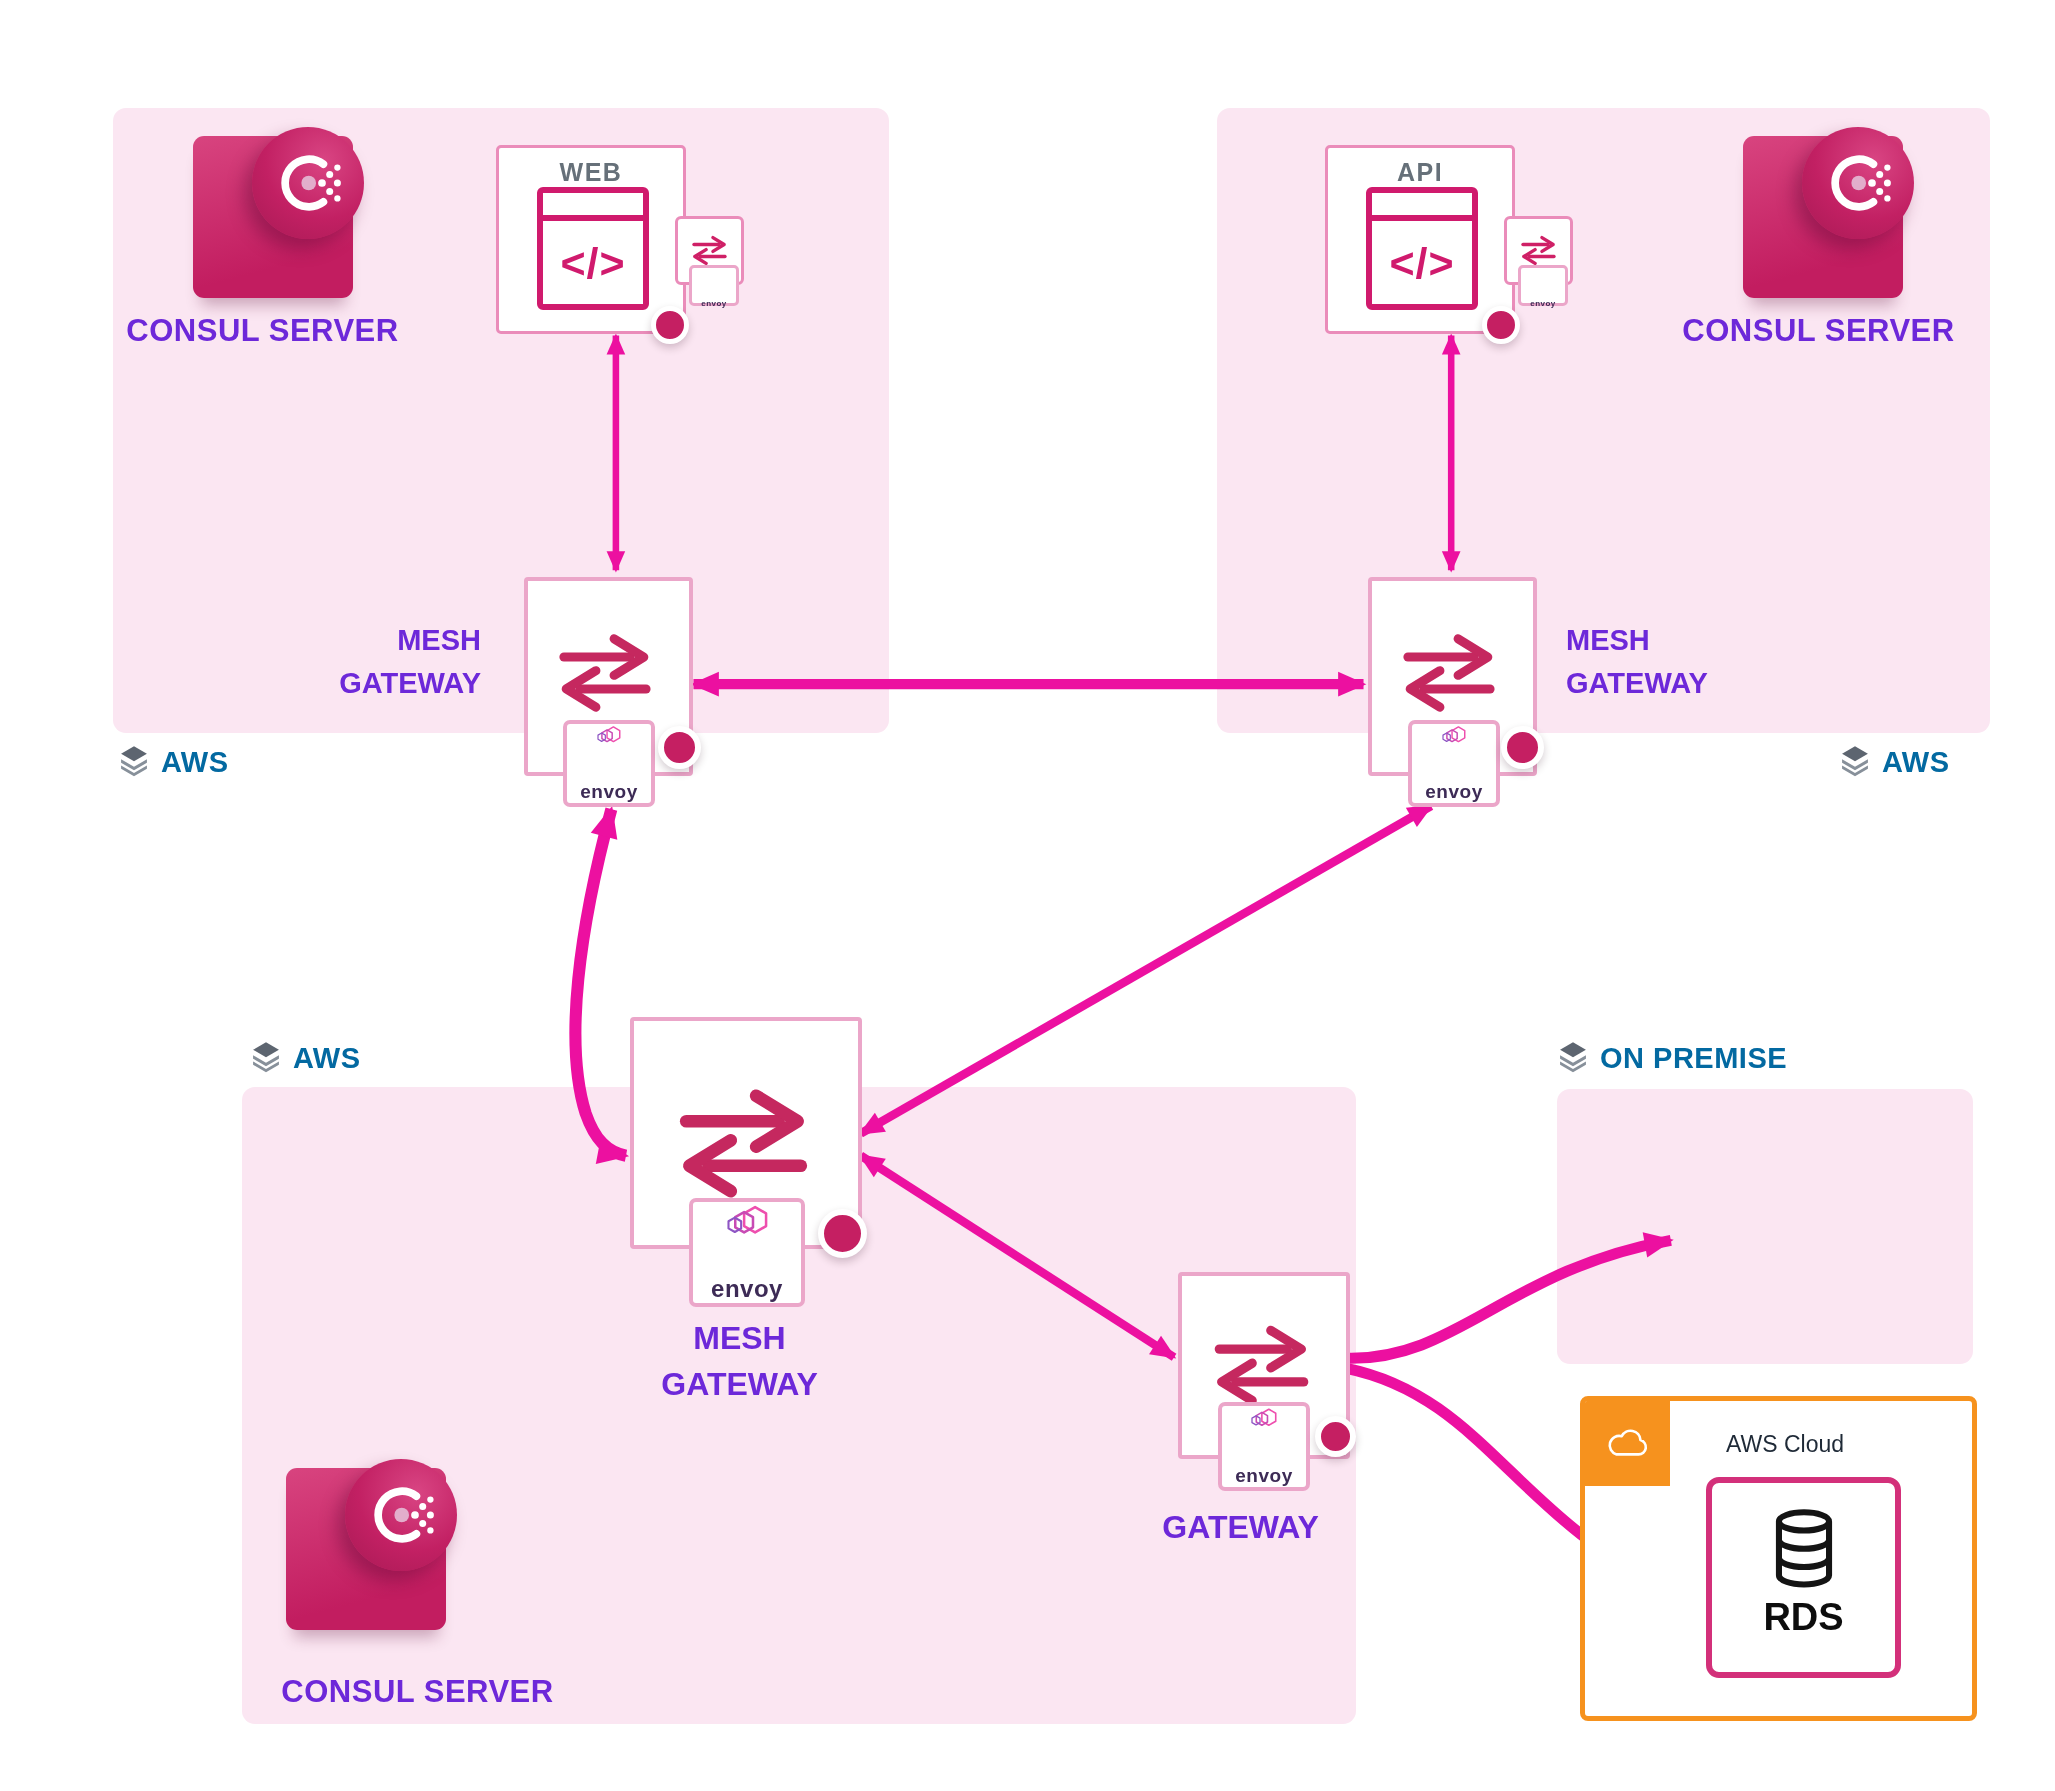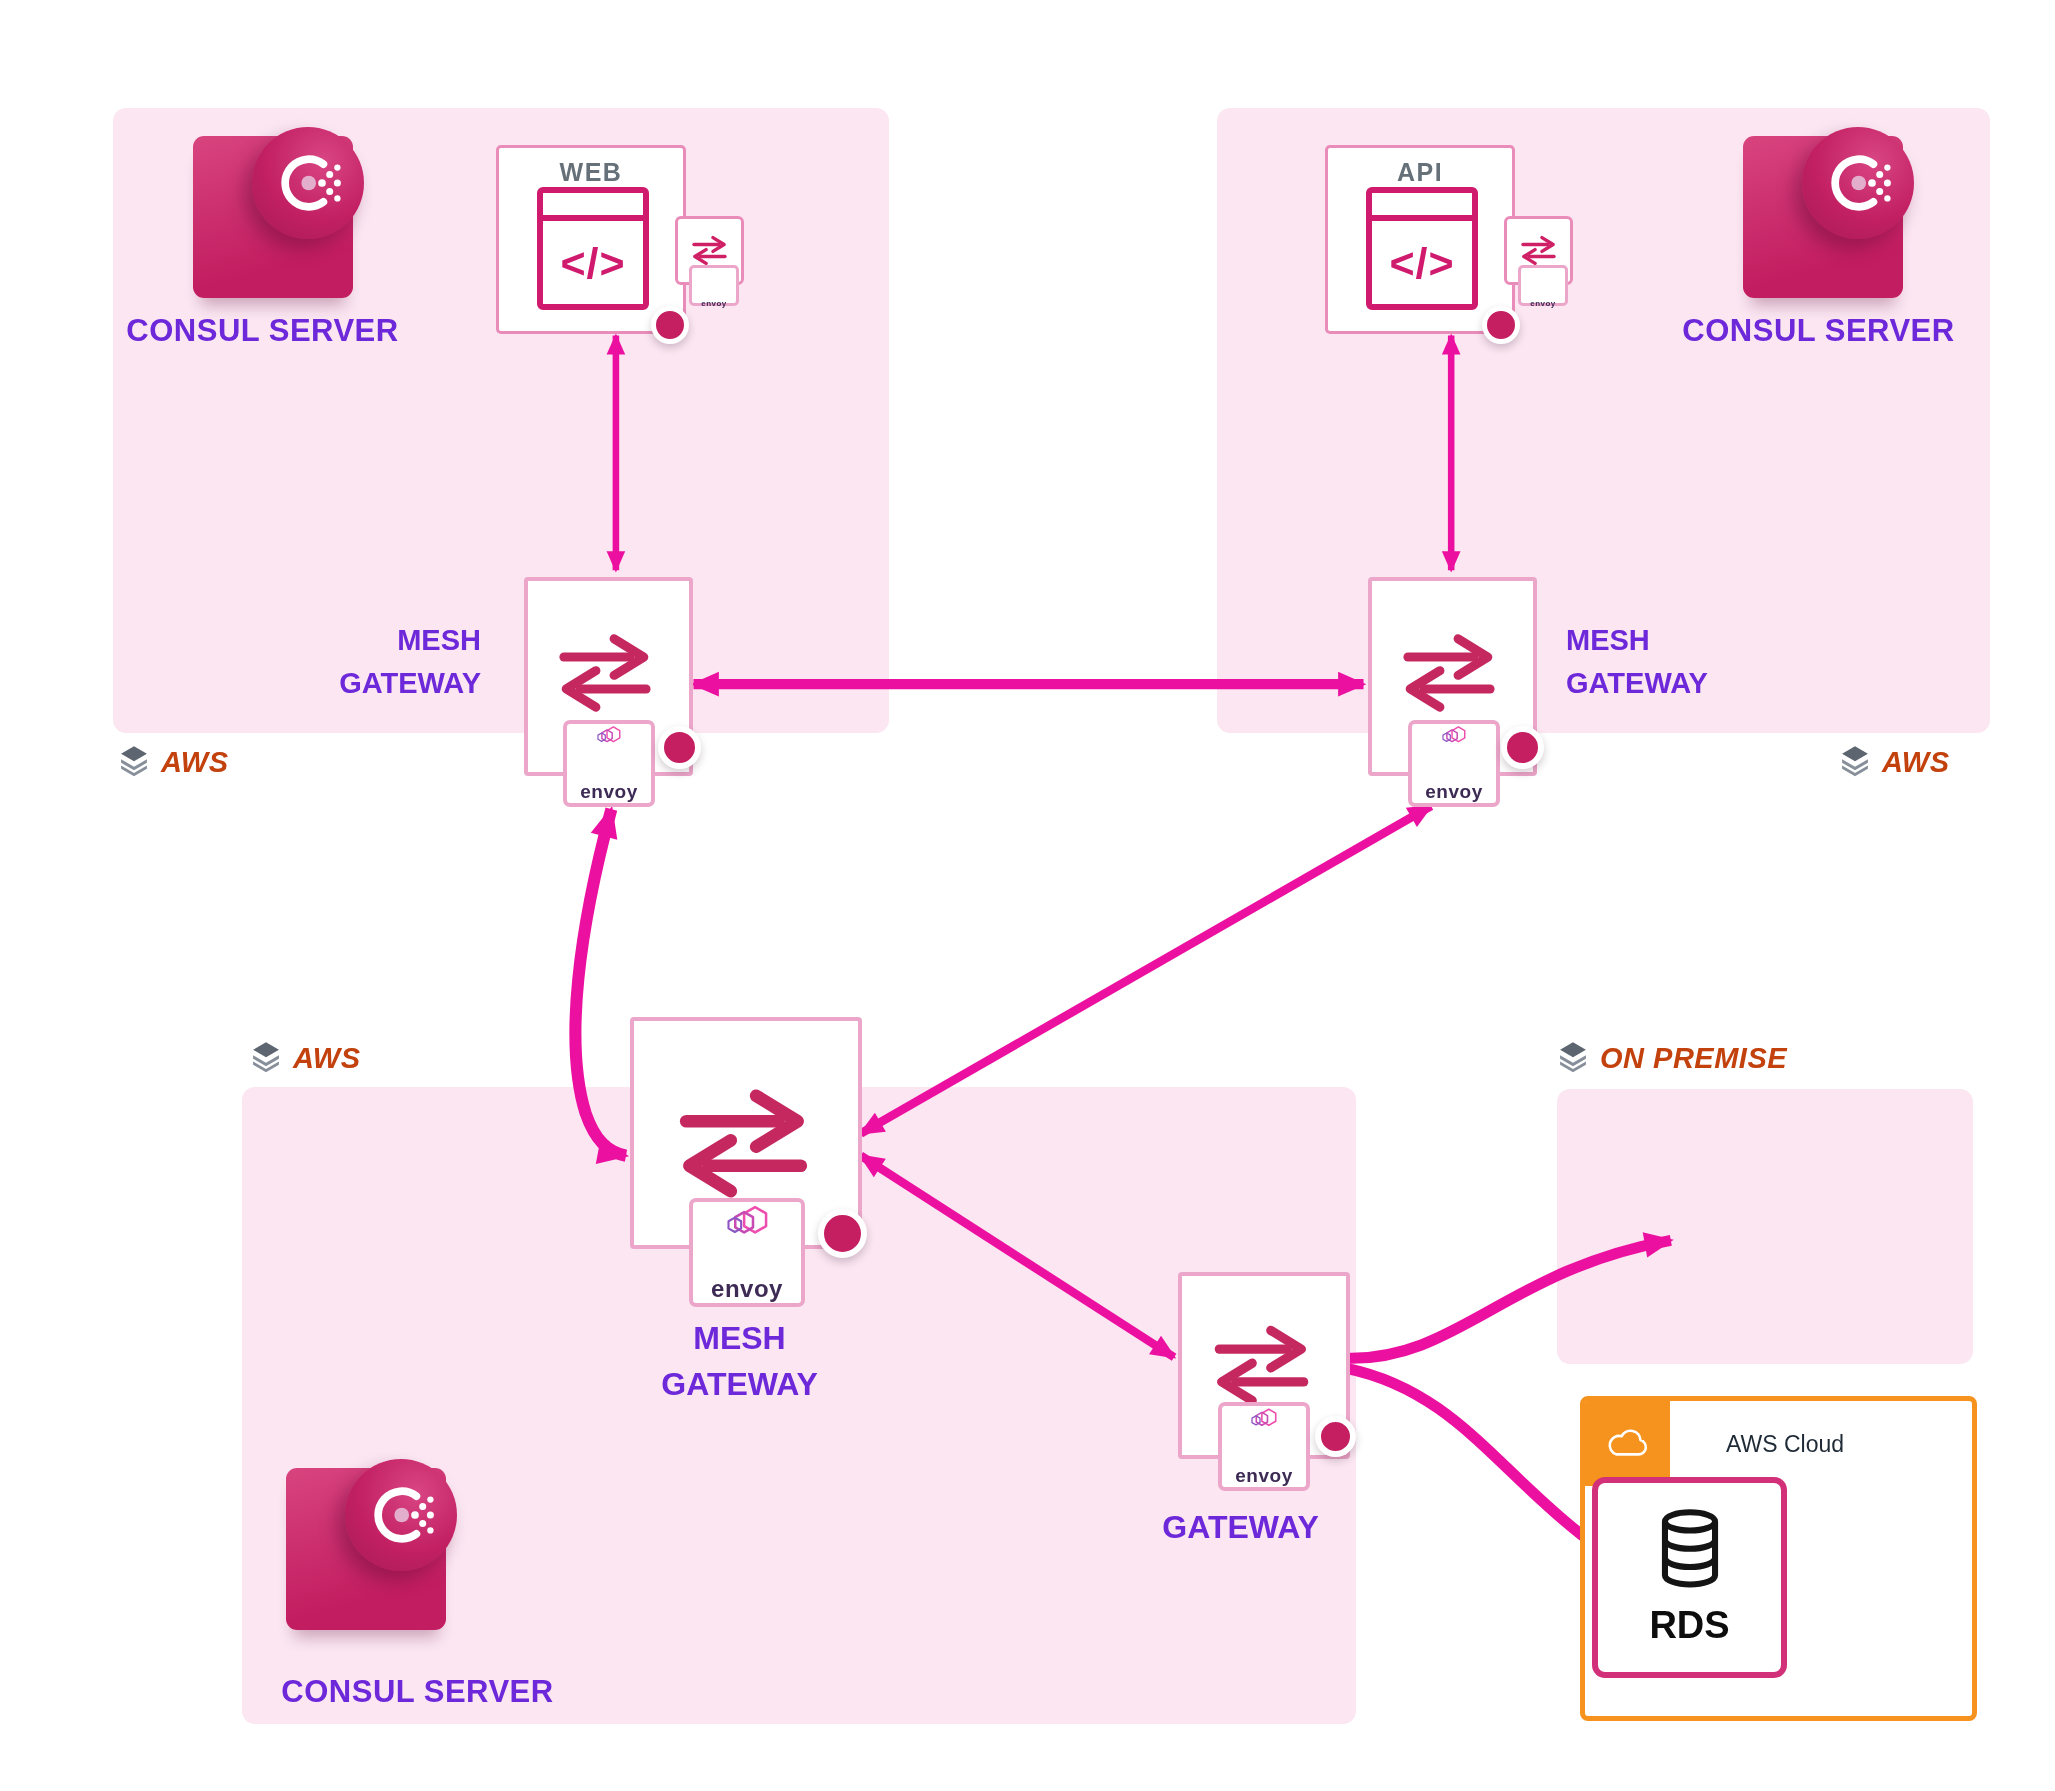--- a/index.html
+++ b/index.html
@@ -22,21 +22,21 @@
   .gw-box{position:absolute;background:#fff;border:4px solid #eba6c9;border-radius:4px;z-index:3;}
   .sidecar{position:absolute;background:#fff;border:3.5px solid #ea8cba;border-radius:6px;z-index:4;
            display:flex;align-items:center;justify-content:center;}
   .envoy-box{position:absolute;background:#fff;border:4px solid #eba6c9;border-radius:7px;z-index:5;
              display:flex;flex-direction:column;align-items:center;justify-content:center;}
   .envoy-word{font-weight:bold;color:#3d2b56;letter-spacing:0.5px;margin-top:35px;}
   .dot{position:absolute;background:#c51f62;border:6px solid #fff;border-radius:50%;z-index:6;
        box-shadow:0 4px 8px rgba(40,5,25,.2);}
   .lbl{position:absolute;color:#6d28d9;font-weight:bold;z-index:3;}
   .env-lbl{position:absolute;display:flex;align-items:center;gap:10px;z-index:3;}
-  .env-lbl .txt{color:#c2410c;font-weight:bold;font-size:29px;letter-spacing:0.5px;font-style:italic;}
+  .env-lbl .txt{color:#0369a1;font-weight:bold;font-size:29px;letter-spacing:0.5px;}
   
   .consul{position:absolute;z-index:3;}
   .consul-sq{position:absolute;background:linear-gradient(165deg,#d8447f 0%,#c21d60 75%);
              border-radius:11px;box-shadow:0 15px 15px -8px rgba(90,10,50,.30);}
   .consul-circ{position:absolute;border-radius:50%;
                background:radial-gradient(circle at 64% 30%,#d94583 0%,#c22063 55%,#a71a54 100%);
                box-shadow:-8px 10px 17px rgba(90,5,50,.38);display:flex;align-items:center;justify-content:center;}
   
   .db-box{position:absolute;background:#fff;border:6.6px solid #d3307a;border-radius:13px;z-index:3;
           display:flex;flex-direction:column;align-items:center;}
@@ -308,21 +308,21 @@
 
 
   <div class="cloud-box" style="left:1580px;top:1396px;width:387px;height:315px;">
     <div class="cloud-corner">
       <svg width="52" height="37" viewBox="0 0 104 73">
           <use href="#cloud-icon"></use>
         </svg>
     </div>
     <div class="cloud-title">AWS Cloud</div>
   </div>
-  <div class="db-box" style="left:1592px;top:1477px;width:183px;height:189px;gap:8px;">
+  <div class="db-box" style="left:1706px;top:1477px;width:183px;height:189px;">
     <svg style="margin-top:24px;" width="76" height="85" viewBox="0 0 150 168">
         <use href="#db-icon"></use>
       </svg>
     <div class="db-label">RDS</div>
   </div>
 
 </div>
 
 
 </body></html>

